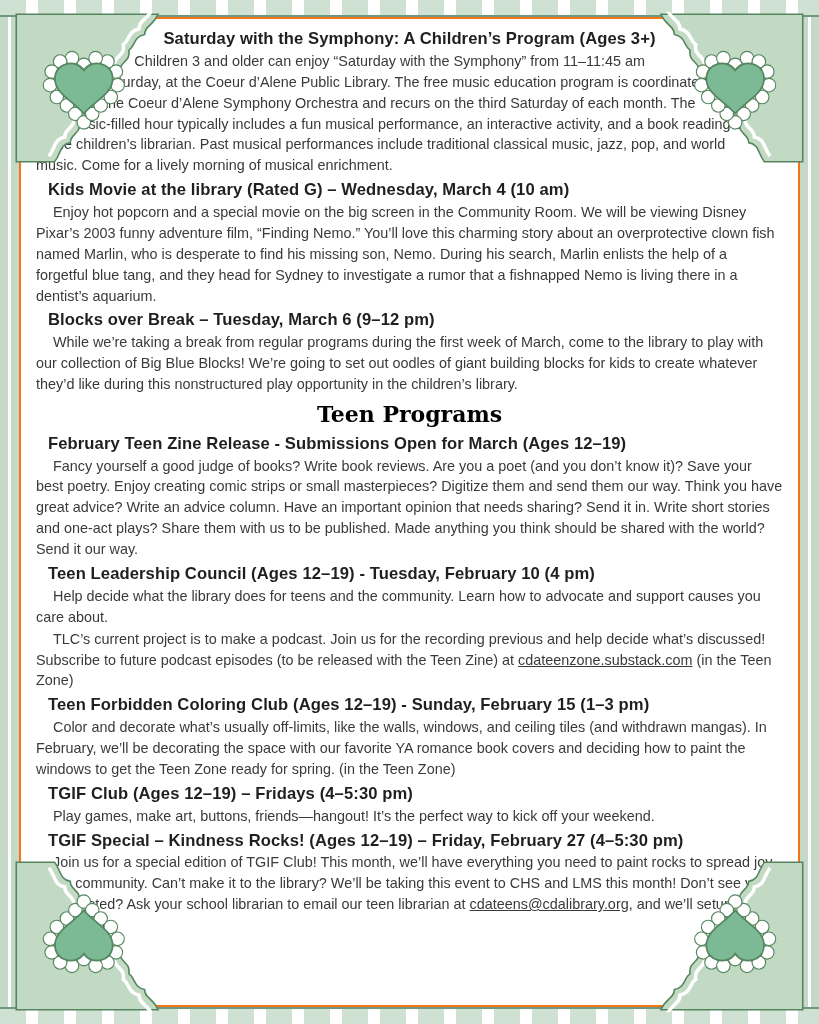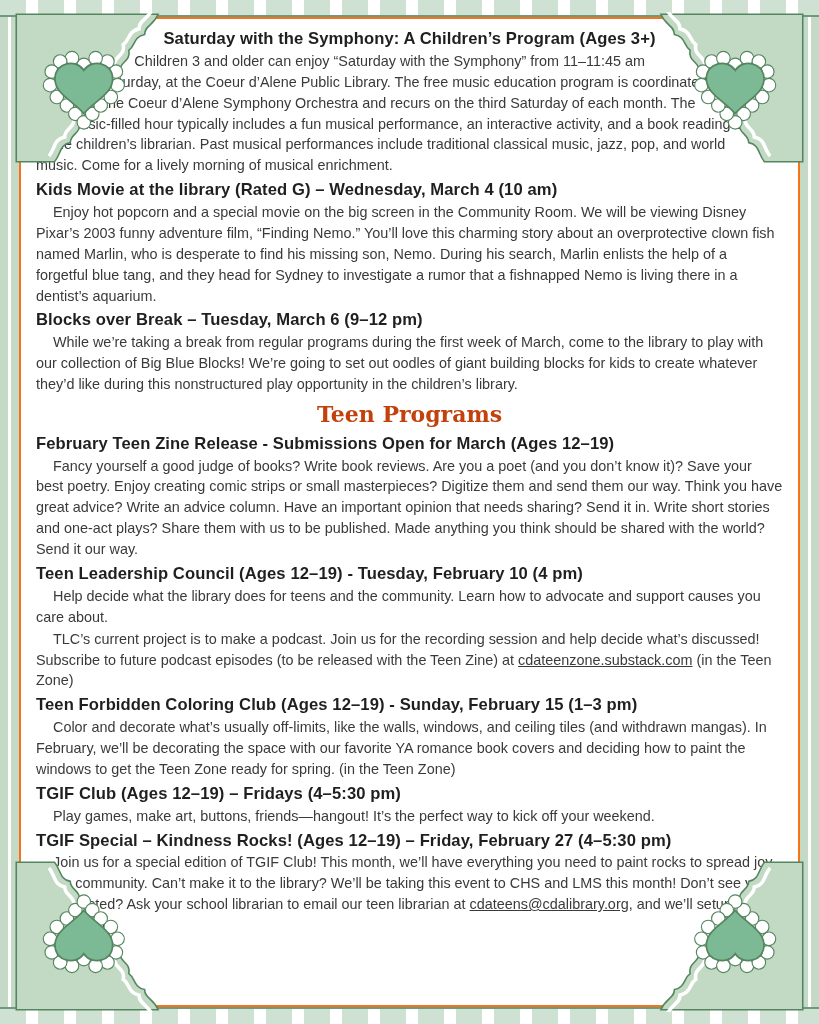--- a/index.html
+++ b/index.html
@@ -20,25 +20,25 @@
   .card{
     position:absolute;left:19px;right:19px;top:17px;bottom:17px;
     background:#ffffff;border:2px solid #f97316;overflow:hidden;
   }
   .content{
     position:absolute;left:15px;right:15px;top:8px;bottom:2px;
     color:#3a3a3a;font-size:14.4px;line-height:1.45;
   }
   .float-tl{float:left;width:100px;height:128px;shape-outside:polygon(0 0,100% 0,0 100%);}
   .float-tr{float:right;width:100px;height:128px;shape-outside:polygon(0 0,100% 0,100% 100%);}
-  .h{font-weight:700;color:#1f1f1f;font-size:16.6px;line-height:1.32;margin:3px 0 1px;letter-spacing:.1px;}
+  .h{font-weight:700;color:#1f1f1f;font-size:16.6px;line-height:1.32;margin:3px 12px 1px;letter-spacing:.1px;}
   .h.center{text-align:center;margin:1px 0;}
   .serif-h{
     font-family:"DejaVu Serif","Liberation Serif",serif;
-    font-weight:700;color:#c2410c;font-size:22px;line-height:1.4;
+    font-weight:700;color:#000000;font-size:22px;line-height:1.4;
     text-align:center;margin:4px 0 2px;
   }
   .p{margin:0 0 1px;text-indent:17px;}
   .p a, .p .lnk{color:inherit;text-decoration:underline;cursor:pointer;}
   .corner{position:absolute;width:152px;height:152px;pointer-events:none;z-index:5;}
   .corner.tl{left:14px;top:12px;}
   .corner.tr{right:14px;top:12px;}
   .corner.bl{left:14px;bottom:12px;}
   .corner.br{right:14px;bottom:12px;}
 </style>
@@ -58,21 +58,21 @@
       <div class="p"><span>Children 3 and older can enjoy “Saturday with the Symphony” from 11–11:45 am Saturday, at the Coeur d’Alene Public Library. The free music education program is coordinated by the Coeur d’Alene Symphony Orchestra and recurs on the third Saturday of each month. The music-filled hour typically includes a fun musical performance, an interactive activity, and a book reading by the children’s librarian. Past musical performances include traditional classical music, jazz, pop, and world music. Come for a lively morning of musical enrichment.</span></div>
       <div class="h"><span>Kids Movie at the library (Rated G) – Wednesday, March 4 (10 am)</span></div>
       <div class="p"><span>Enjoy hot popcorn and a special movie on the big screen in the Community Room. We will be viewing Disney Pixar’s 2003 funny adventure film, “Finding Nemo.”  You’ll love this charming story about an overprotective clown fish named Marlin, who is desperate to find his missing son, Nemo. During his search, Marlin enlists the help of a forgetful blue tang, and they head for Sydney to investigate a rumor that a fishnapped Nemo is living there in a dentist’s aquarium.</span></div>
       <div class="h"><span>Blocks over Break – Tuesday, March 6 (9–12 pm)</span></div>
       <div class="p"><span>While we’re taking a break from regular programs during the first week of March, come to the library to play with our collection of Big Blue Blocks!  We’re going to set out oodles of giant building blocks for kids to create whatever they’d like during this nonstructured play opportunity in the children’s library.</span></div>
       <div class="serif-h"><span>Teen Programs</span></div>
       <div class="h"><span>February Teen Zine Release - Submissions Open for March (Ages 12–19)</span></div>
       <div class="p"><span>Fancy yourself a good judge of books? Write book reviews. Are you a poet (and you don’t know it)? Save your best poetry. Enjoy creating comic strips or small masterpieces? Digitize them and send them our way. Think you have great advice? Write an advice column. Have an important opinion that needs sharing? Send it in. Write short stories and one-act plays? Share them with us to be published. Made anything you think should be shared with the world? Send it our way.</span></div>
       <div class="h"><span>Teen Leadership Council (Ages 12–19) - Tuesday, February 10 (4 pm)</span></div>
       <div class="p"><span>Help decide what the library does for teens and the community. Learn how to advocate and support causes you care about.</span></div>
-      <div class="p"><span>TLC’s current project is to make a podcast. Join us for the recording session and help decide what’s discussed! Subscribe to future podcast episodes (to be released with the Teen Zine) at </span><a class="lnk">cdateenzone.substack.com</a><span> (in the Teen Zone)</span></div>
+      <div class="p"><span>TLC’s current project is to make a podcast. Join us for the recording previous and help decide what’s discussed! Subscribe to future podcast episodes (to be released with the Teen Zine) at </span><a class="lnk">cdateenzone.substack.com</a><span> (in the Teen Zone)</span></div>
       <div class="h"><span>Teen Forbidden Coloring Club (Ages 12–19) - Sunday, February 15 (1–3 pm)</span></div>
       <div class="p"><span>Color and decorate what’s usually off-limits, like the walls, windows, and ceiling tiles (and withdrawn mangas). In February, we’ll be decorating the space with our favorite YA romance book covers and deciding how to paint the windows to get the Teen Zone ready for spring. (in the Teen Zone)</span></div>
       <div class="h"><span>TGIF Club (Ages 12–19) – Fridays (4–5:30 pm)</span></div>
       <div class="p"><span>Play games, make art, buttons, friends—hangout! It’s the perfect way to kick off your weekend.</span></div>
       <div class="h"><span>TGIF Special – Kindness Rocks! (Ages 12–19) – Friday, February 27 (4–5:30 pm)</span></div>
       <div class="p"><span>Join us for a special edition of TGIF Club! This month, we’ll have everything you need to paint rocks to spread joy in the community.  Can’t make it to the library? We’ll be taking this event to CHS and LMS this month! Don’t see your school listed? Ask your school librarian to email our teen librarian at </span><a class="lnk">cdateens@cdalibrary.org</a><span>, and we’ll setup up a future visit!</span></div>
     </div>
 </div>
 
 <svg class="corner tl" viewBox="0 0 135 135">

